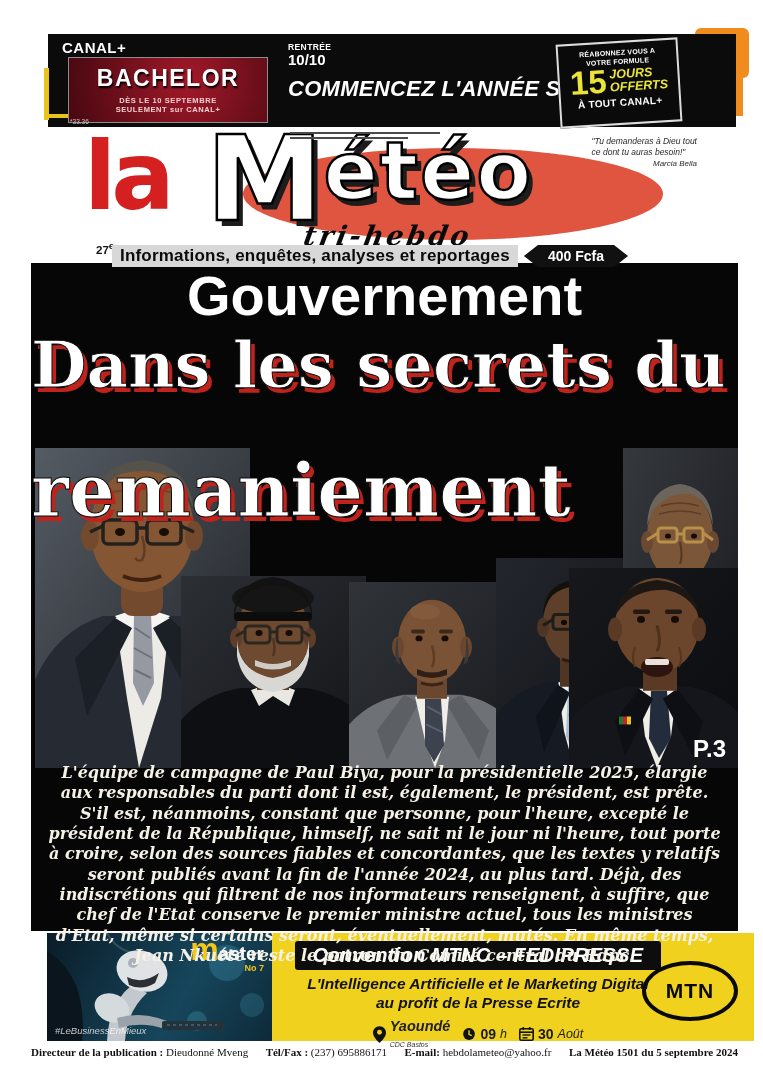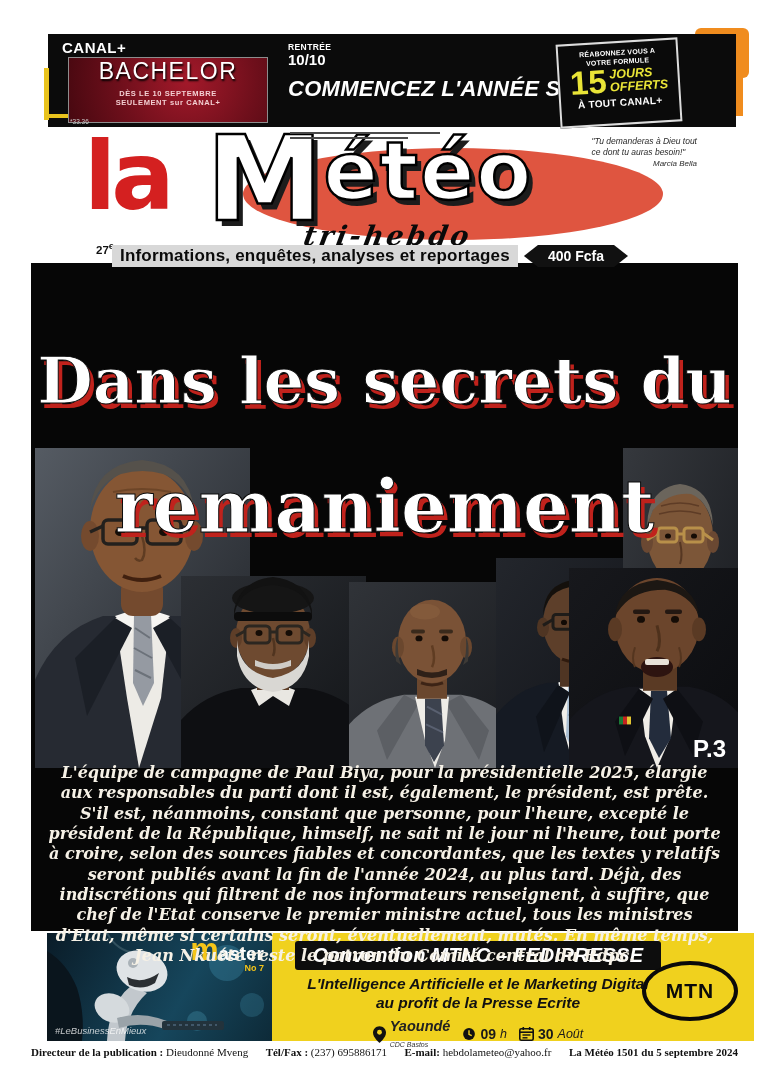--- a/index.html
+++ b/index.html
@@ -8,21 +8,21 @@
 
   
   .corner-orange{position:absolute;right:14px;top:28px;width:54px;height:50px;background:#f08c1e;border-radius:6px;z-index:1;}
   .corner-orange2{position:absolute;right:20px;top:72px;width:16px;height:44px;background:#f08c1e;z-index:1;}
   .ad-banner{position:absolute;left:48px;top:34px;width:688px;height:93px;background:#0b0b0b;z-index:2;}
   .accent-y1{position:absolute;left:-4px;top:34px;width:5px;height:52px;background:#e9c31d;}
   .accent-y2{position:absolute;left:-4px;top:80px;width:44px;height:4px;background:#e9c31d;}
   .canal-logo{position:absolute;left:14px;top:5px;color:#fff;font-weight:bold;font-size:15px;letter-spacing:.5px;}
   .bachelor{position:absolute;left:20px;top:23px;width:198px;height:64px;text-align:center;color:#fff;
             background:radial-gradient(circle at 60% 35%,#a3192a 0%,#6e0f1b 55%,#470810 100%);border:1px solid #8d8d8d;}
-  .bachelor-title{font-size:23px;font-weight:normal;letter-spacing:1.5px;text-shadow:1px 2px 2px #000;}
+  .bachelor-title{font-size:23px;font-weight:bold;letter-spacing:1.5px;margin-top:7px;text-shadow:1px 2px 2px #000;}
   .bachelor-sub{font-size:7.5px;font-weight:bold;color:#f3cfd2;margin-top:4px;letter-spacing:.6px;}
   .bachelor-sub2{font-size:7.5px;font-weight:bold;color:#f3cfd2;letter-spacing:.6px;}
   .banner-phone{position:absolute;left:22px;bottom:2px;font-size:6.5px;color:#c7c7c7;}
   .rentree{position:absolute;left:240px;top:9px;color:#fff;line-height:1.1;}
   .rentree-label{font-size:8.5px;font-weight:bold;letter-spacing:.4px;}
   .rentree-score{font-size:15px;font-weight:bold;}
   .commencez{position:absolute;left:240px;top:43px;font-style:italic;font-weight:bold;line-height:1.05;}
   .commencez-1{font-size:22px;color:#fff;letter-spacing:.3px;}
   .commencez-2{font-size:22px;color:#e6315b;letter-spacing:.3px;}
   .fineprint{position:absolute;left:242px;top:98px;}
@@ -50,22 +50,22 @@
   .edition{position:absolute;left:304px;top:92px;font-size:27px;font-weight:bold;font-style:italic;
       font-family:"DejaVu Serif",serif;transform:skewX(-10deg);letter-spacing:3px;color:#0a0a0a;}
   .info-bar{position:absolute;left:84px;top:245px;display:flex;align-items:center;gap:6px;z-index:3;padding-left:28px;}
   .tagline{background:#d8d8d8;padding:1px 8px;font-weight:bold;font-size:17px;color:#0a0a0a;letter-spacing:.2px;}
   .price-badge{background:#111;color:#fff;font-weight:bold;font-size:14px;padding:3px 24px;
       clip-path:polygon(0 50%,14px 0,calc(100% - 14px) 0,100% 50%,calc(100% - 14px) 100%,14px 100%);}
 
   
   .main-block{position:absolute;left:31px;top:263px;width:707px;height:668px;background:#060606;}
   .kicker{position:absolute;top:0;left:0;right:0;text-align:center;color:#fff;font-size:56px;font-weight:bold;z-index:10;}
-  .headline{position:absolute;left:0;right:0;text-align:center;color:#fff;font-family:"DejaVu Serif",serif;
-      font-weight:bold;z-index:10;text-shadow:4px 5px 0 #c0221c;margin-top:16px;-webkit-text-stroke:1px #0a0a0a;}
+  .headline{position:absolute;left:0;right:0;text-align:left;color:#fff;font-family:"DejaVu Serif",serif;
+      font-weight:bold;z-index:10;text-shadow:4px 5px 0 #c0221c;-webkit-text-stroke:1px #0a0a0a;}
   .headline-1{top:64px;font-size:64px;}
   .headline-2{top:185px;font-size:72px;}
   .photo-strip{position:absolute;left:0;top:185px;width:707px;height:320px;overflow:hidden;z-index:5;}
   .portrait{position:absolute;}
   .portrait svg{display:block;width:100%;height:100%;}
   .p1{left:4px;top:0;width:215px;height:320px;z-index:3;}
   .p2{left:150px;top:128px;width:185px;height:192px;z-index:4;}
   .p3{left:318px;top:134px;width:165px;height:186px;z-index:5;}
   .p4{left:465px;top:110px;width:155px;height:210px;z-index:6;}
   .p6{left:592px;top:0;width:115px;height:322px;z-index:6;}
@@ -163,20 +163,21 @@
     </div>
     <div class="edition">tri-hebdo</div>
   </div>
 
   <div class="info-bar">
     <span class="tagline">Informations, enquêtes, analyses et reportages</span>
     <span class="price-badge">400 Fcfa</span>
   </div>
 
   <div class="main-block">
+    <div class="kicker">Gouvernement</div>
     <div class="headline headline-1">Dans les secrets du</div>
     <div class="headline headline-2">remaniement</div>
 
     <div class="photo-strip">
 
       <div class="portrait p1">
         <svg viewBox="0 0 215 320" preserveAspectRatio="none">
           <defs>
               <linearGradient id="pg1" x1="0" y1="0" x2="1" y2="1">
                 <stop offset="0" stop-color="#555b63"></stop>

